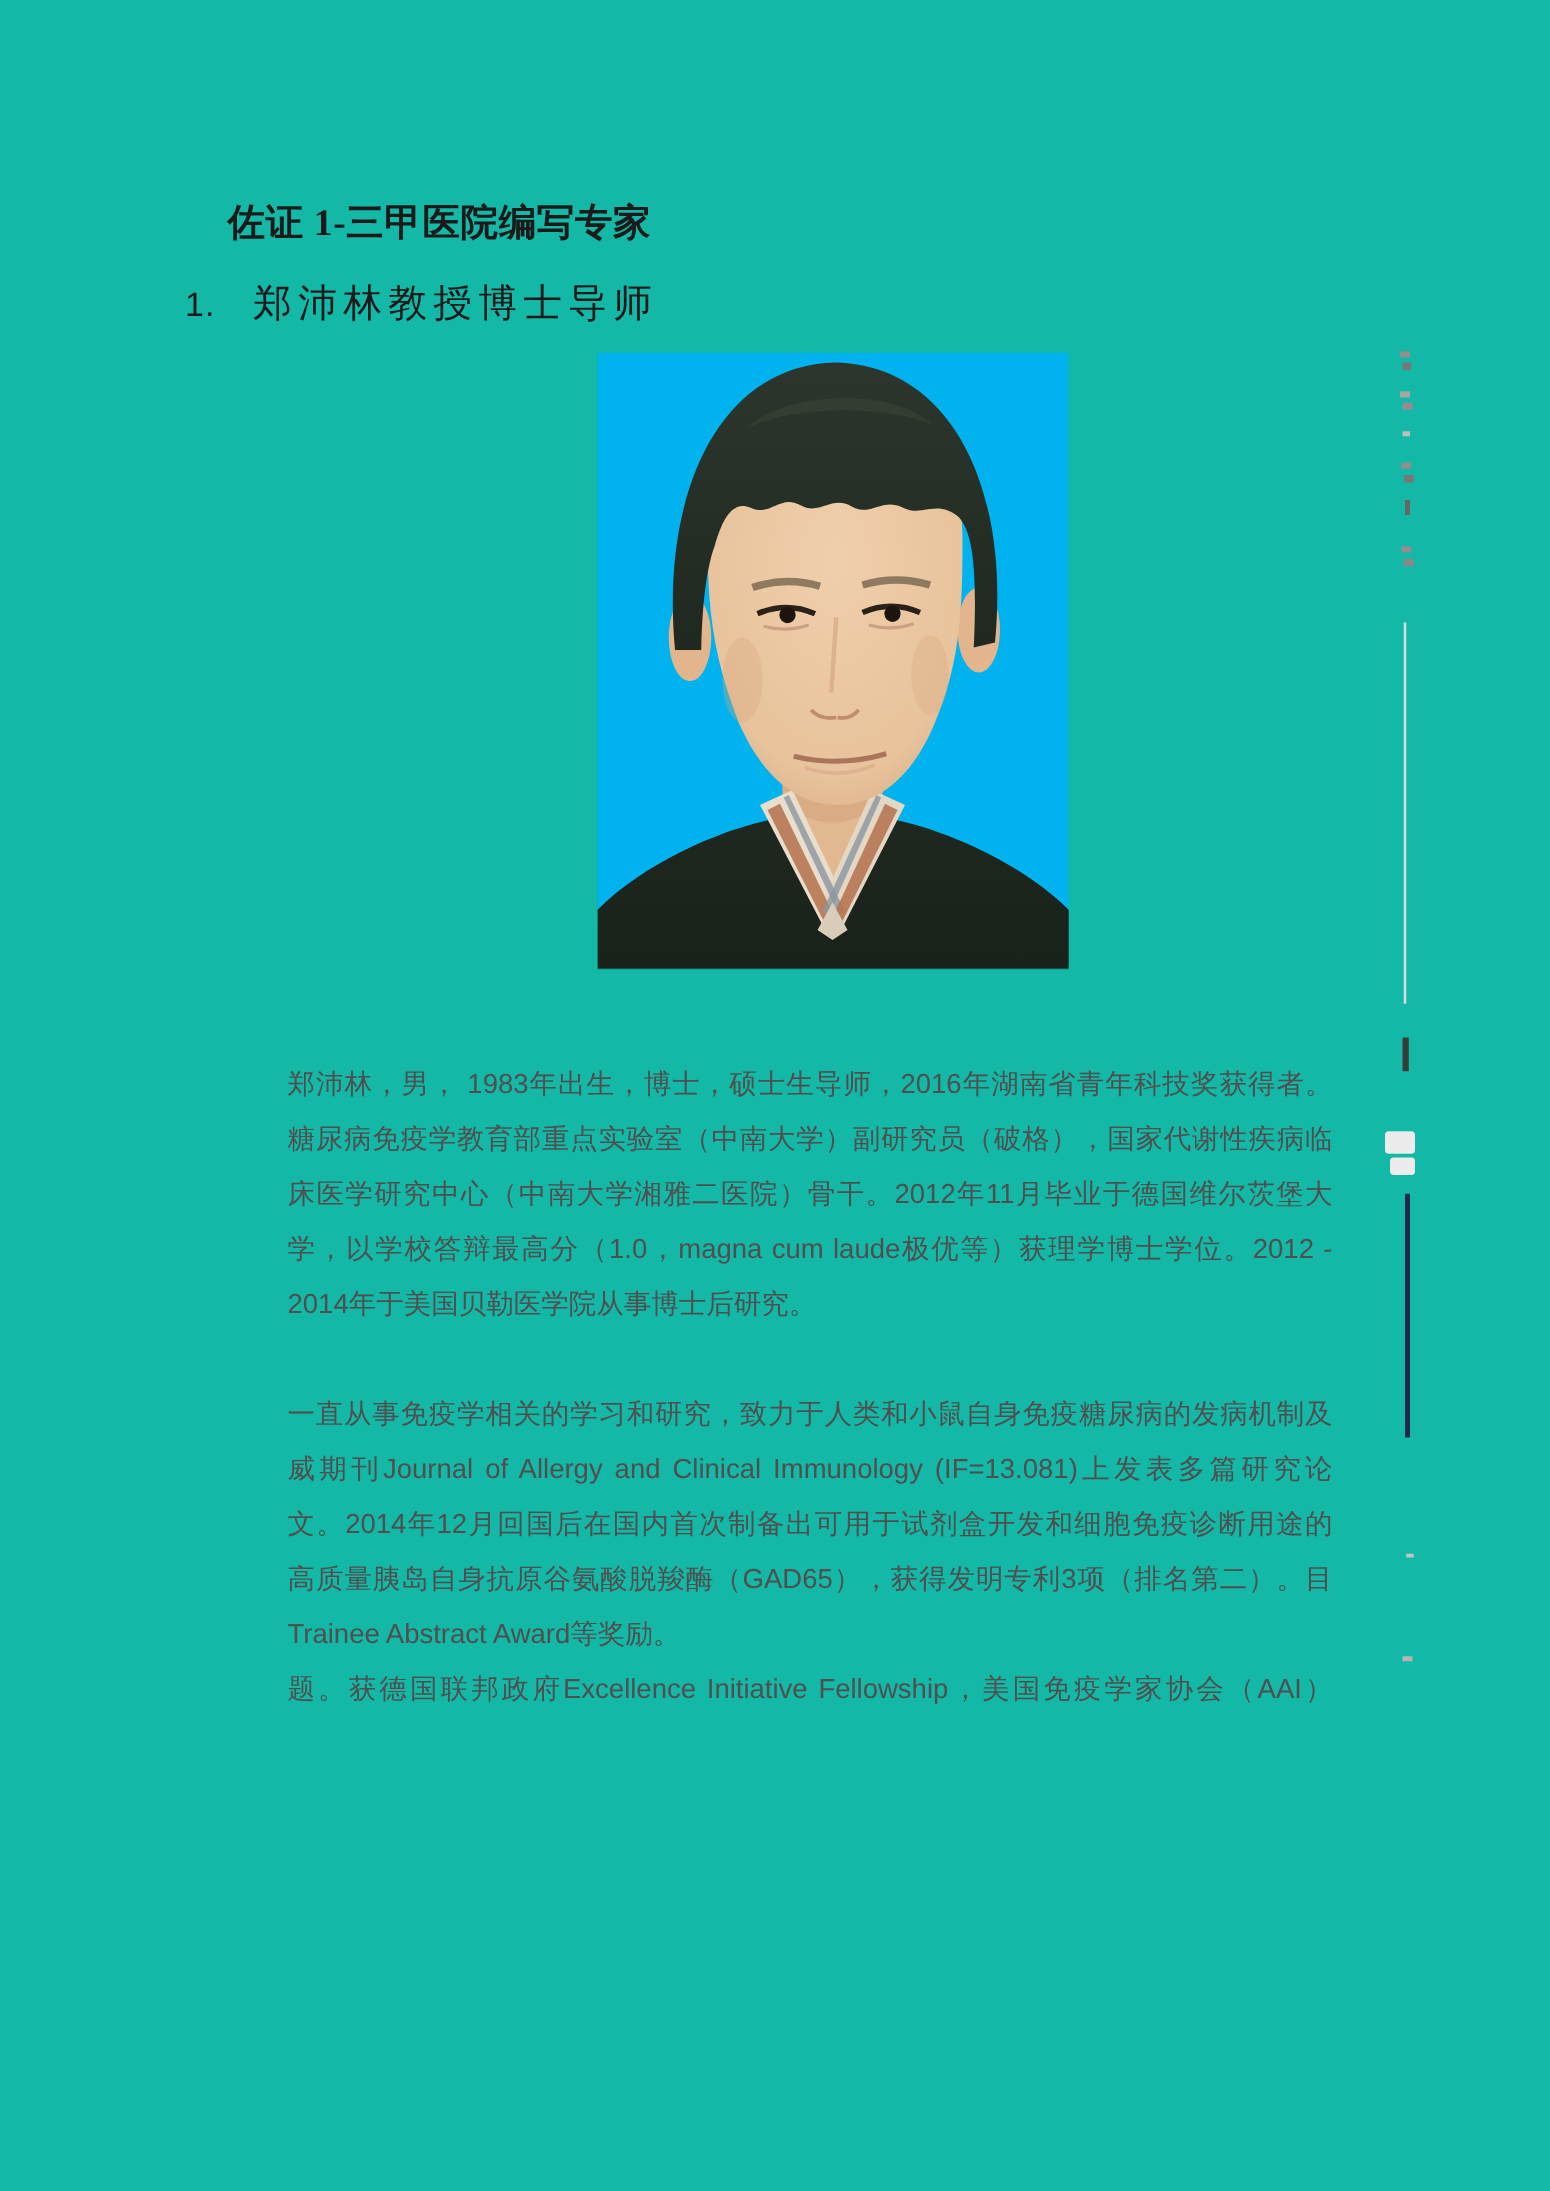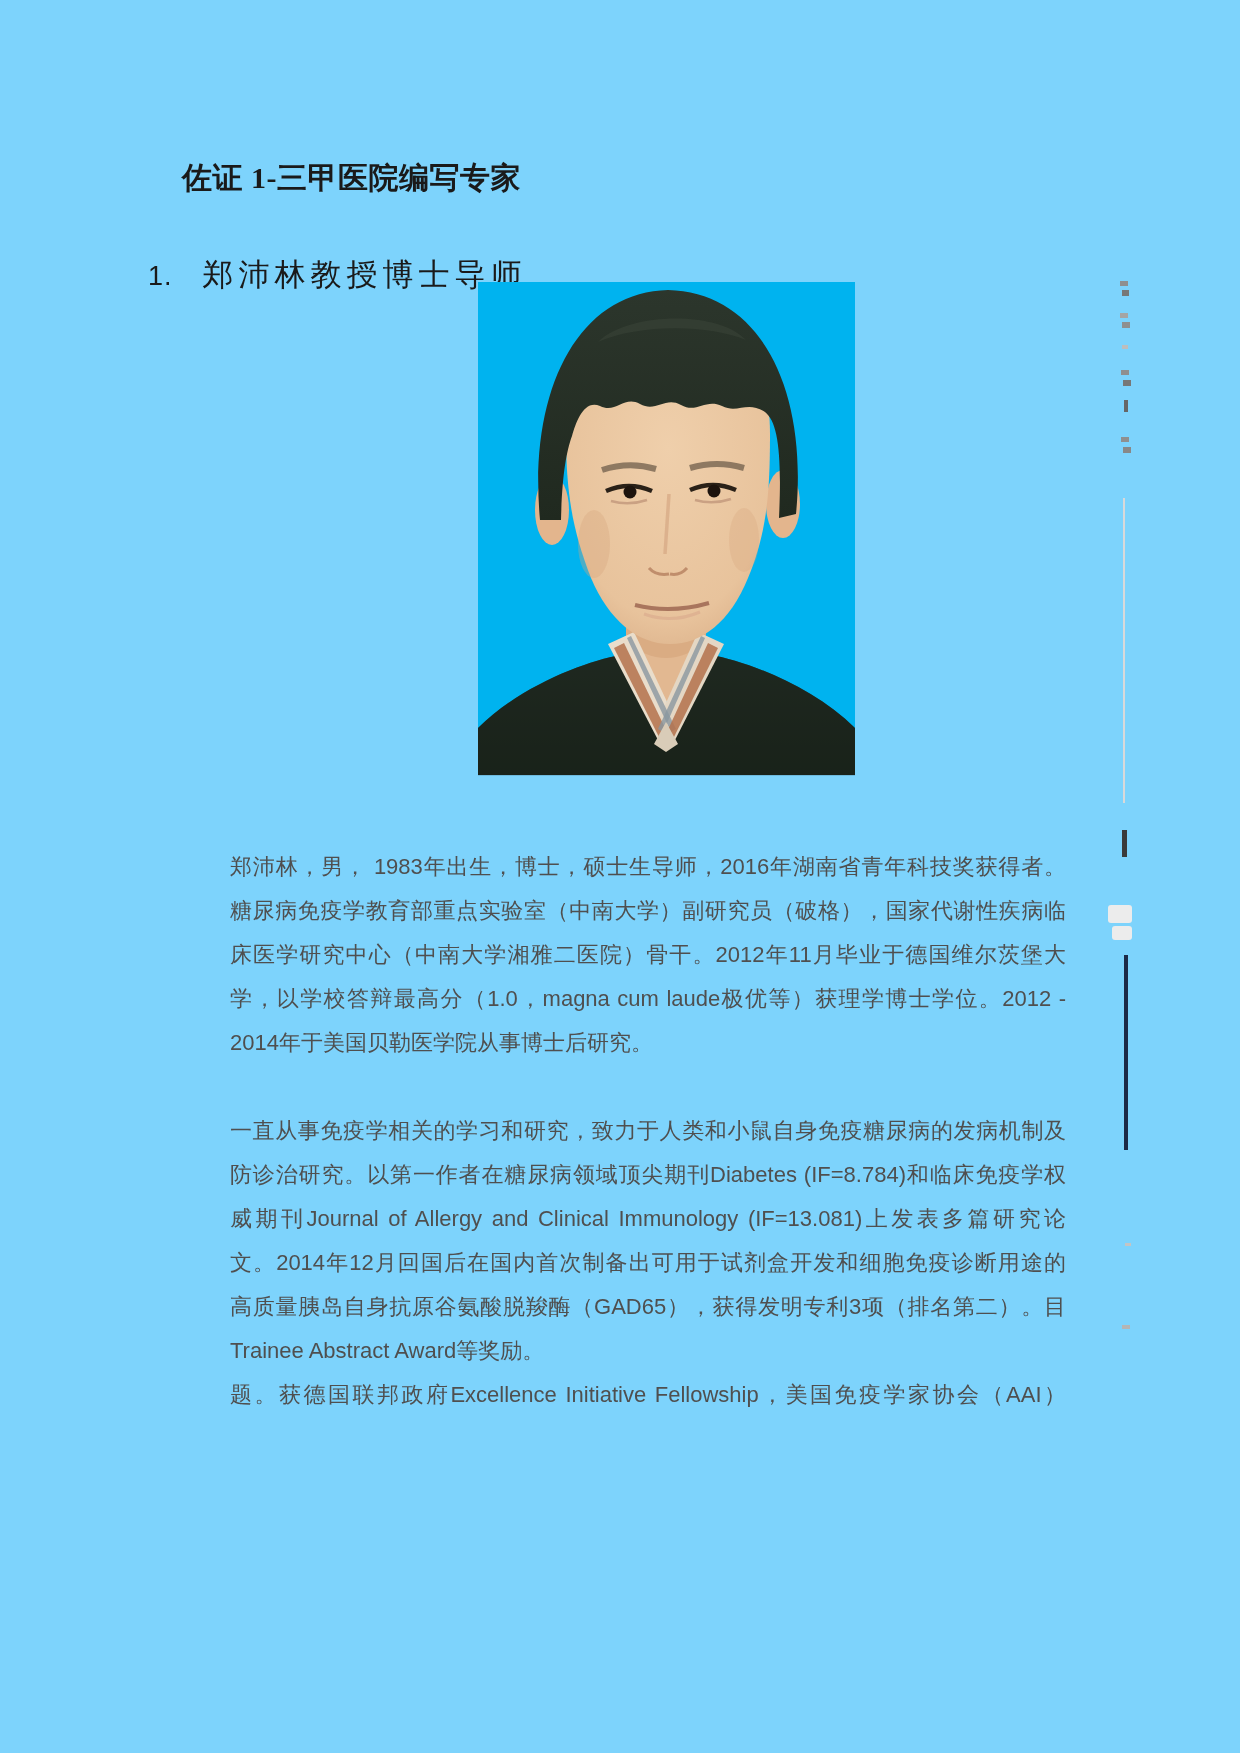--- a/index.html
+++ b/index.html
@@ -1,20 +1,20 @@
 <!DOCTYPE html>
 <html style="--photo_bg: #00b3ef; --heading_text: #1a1a1a; --body_text: #4f4f4f; --artifact_navy: #1c2a47;"><head>
 <meta charset="utf-8">
 <style>
   html,body{margin:0;padding:0;background:#e9e9e9;}
   .page{
     position:relative;
     width:1240px;height:1753px;
     margin:0 auto;
-    background:#7dd3fc;
+    background:#14b8a6;
     overflow:hidden;
     font-family:"Liberation Sans", sans-serif;
   }
   .doc-title{
     position:absolute;left:182px;top:158px;
     font-family:"Liberation Serif", serif;
     font-weight:bold;
     font-size:30px;
     letter-spacing:0.5px;
     color:var(--heading_text,#1a1a1a);
@@ -27,21 +27,20 @@
     white-space:nowrap;
   }
   .section-number{
     font-size:27px;
     margin-right:30px;
     letter-spacing:1px;
   }
   .section-text{
     font-size:31px;
     letter-spacing:5px;
-    margin-top:32px;
   }
   .photo-frame{
     position:absolute;left:478px;top:282px;
     width:377px;height:493px;
     box-shadow:0 1px 0 rgba(0,0,0,0.12);
   }
   .photo-frame svg{display:block;width:100%;height:100%;}
   .photo-bg{fill:var(--photo_bg,#00b3ef);}
   .bio{
     position:absolute;left:230px;width:836px;
@@ -175,21 +174,20 @@
   <div class="bio bio-p1">
     <div class="bio-line">郑沛林，男， 1983年出生，博士，硕士生导师，2016年湖南省青年科技奖获得者。</div>
     <div class="bio-line">糖尿病免疫学教育部重点实验室（中南大学）副研究员（破格），国家代谢性疾病临</div>
     <div class="bio-line">床医学研究中心（中南大学湘雅二医院）骨干。2012年11月毕业于德国维尔茨堡大</div>
     <div class="bio-line">学，以学校答辩最高分（1.0，magna cum laude极优等）获理学博士学位。2012 -</div>
     <div class="bio-line last">2014年于美国贝勒医学院从事博士后研究。</div>
   </div>
 
   <div class="bio bio-p2">
     <div class="bio-line">一直从事免疫学相关的学习和研究，致力于人类和小鼠自身免疫糖尿病的发病机制及</div>
-    <div class="bio-line">防诊治研究。以第一作者在糖尿病领域顶尖期刊Diabetes (IF=8.784)和临床免疫学权</div>
     <div class="bio-line">威期刊Journal of Allergy and Clinical Immunology (IF=13.081)上发表多篇研究论</div>
     <div class="bio-line">文。2014年12月回国后在国内首次制备出可用于试剂盒开发和细胞免疫诊断用途的</div>
     <div class="bio-line">高质量胰岛自身抗原谷氨酸脱羧酶（GAD65），获得发明专利3项（排名第二）。目</div>
     <div class="bio-line last">Trainee Abstract Award等奖励。</div>
     <div class="bio-line">题。获德国联邦政府Excellence Initiative Fellowship，美国免疫学家协会（AAI）</div>
   </div>
 
   <div>
     <div class="artifact a-frag" style="left:1120px;top:281px;width:8px;height:5px;"></div>
     <div class="artifact a-frag" style="left:1122px;top:290px;width:7px;height:6px;background:#777;"></div>

